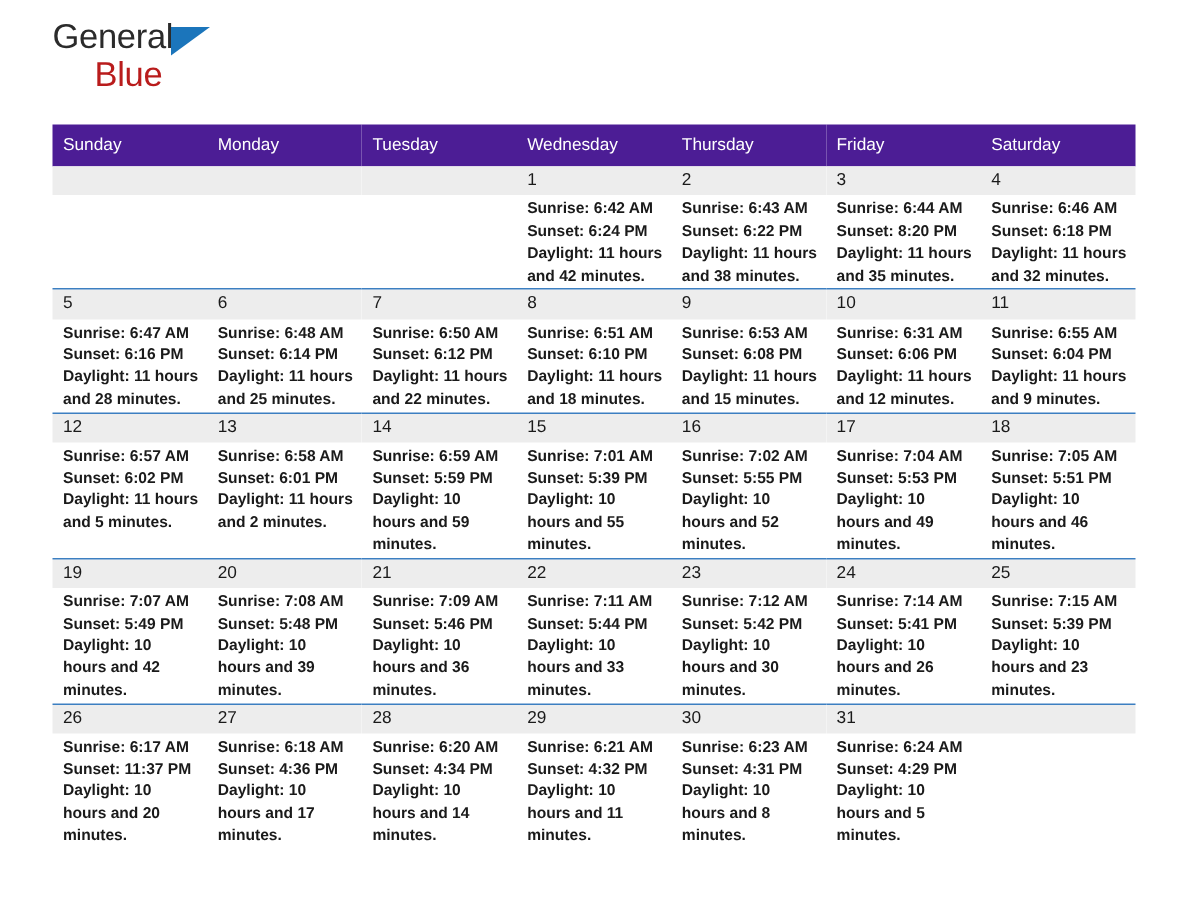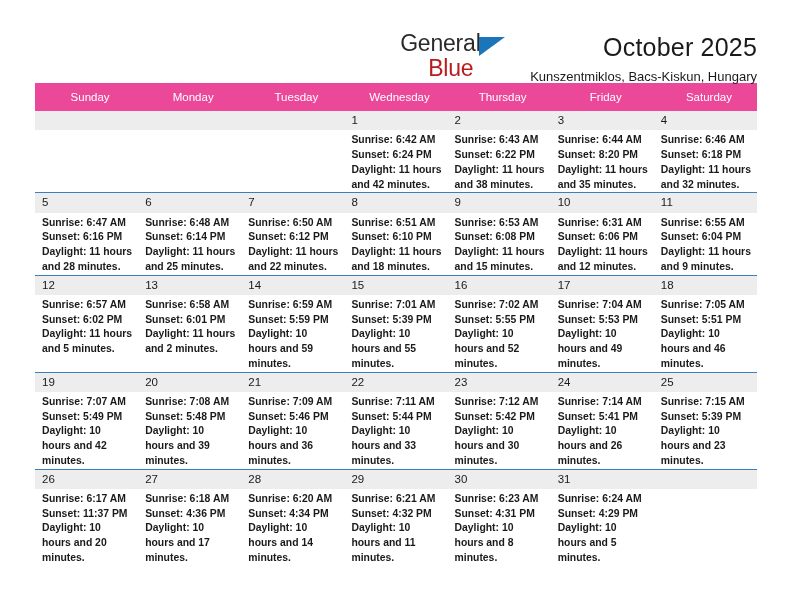--- a/index.html
+++ b/index.html
@@ -19,23 +19,23 @@
     width: 792px;
     height: 612px;
     box-sizing: border-box;
     padding: 0 35px;
   }
 
   
   .header {
     display: flex;
     align-items: flex-start;
-    justify-content: flex-end;
+    justify-content: flex-start;
     height: 72px;
-    padding-top: 32px;
+    padding-top: 13px;
     box-sizing: border-box;
   }
   .logo {
     position: relative;
     width: 130px;
     height: 52px;
     line-height: 1;
     user-select: none;
   }
   .logo-general {
@@ -84,25 +84,25 @@
   }
 
   
   .calendar {
     width: 722px;
     border-collapse: collapse;
     table-layout: fixed;
     margin-top: 11px;
   }
   .calendar th {
-    background: #ec4899;
+    background: #4c1d95;
     color: #ffffff;
     font-size: 11.5px;
     font-weight: normal;
-    text-align: center;
+    text-align: left;
     padding: 5px 0 5px 7px;
     height: 18px;
     border: none;
   }
   .calendar td {
     vertical-align: top;
     padding: 0;
     border-top: 1px solid #3c7fc1;
     height: 75px;
     background: #ffffff;
@@ -138,24 +138,20 @@
 </head>
 <body>
 
 <div class="page">
 
   <div class="header">
     <div class="logo">
       <span class="logo-general">General</span>
       <span class="logo-tri"></span>
       <span class="logo-blue">Blue</span>
-    </div>
-    <div class="title-block">
-      <div class="cal-title">October 2025</div>
-      <div class="cal-subtitle">Kunszentmiklos, Bacs-Kiskun, Hungary</div>
     </div>
   </div>
 
   <table class="calendar">
     <thead>
       <tr>
         <th>Sunday</th>
         <th>Monday</th>
         <th>Tuesday</th>
         <th>Wednesday</th>

